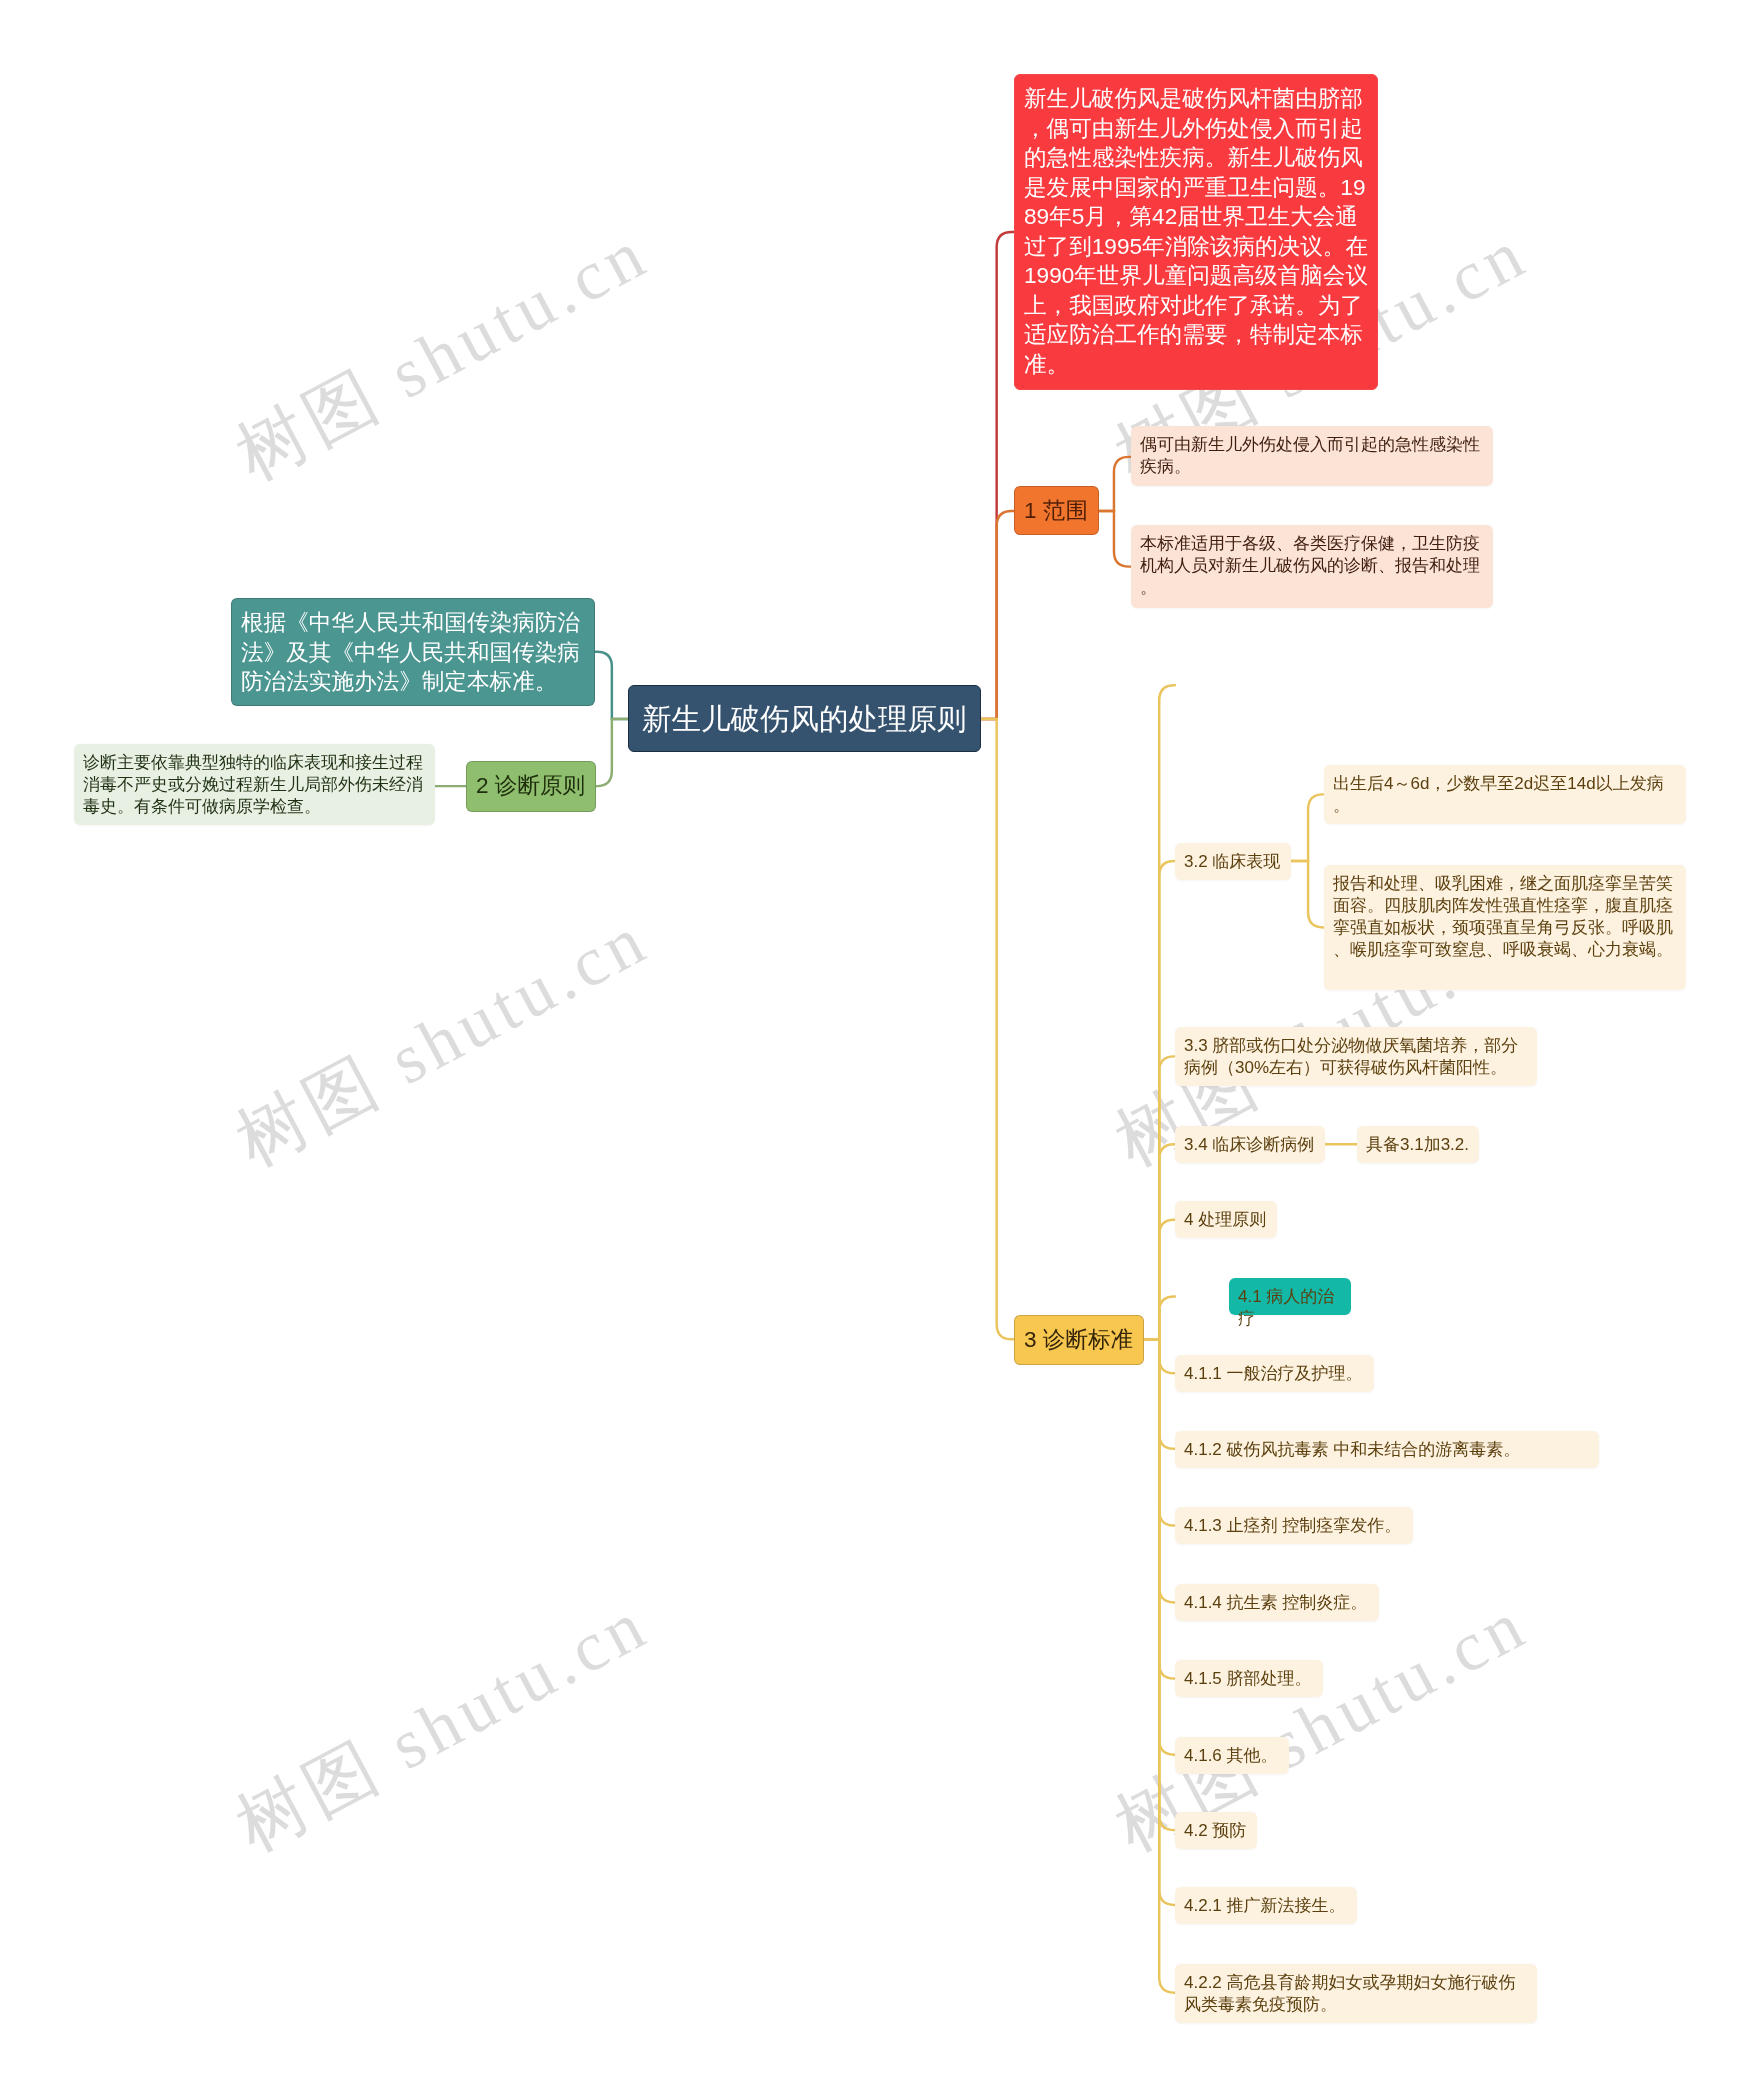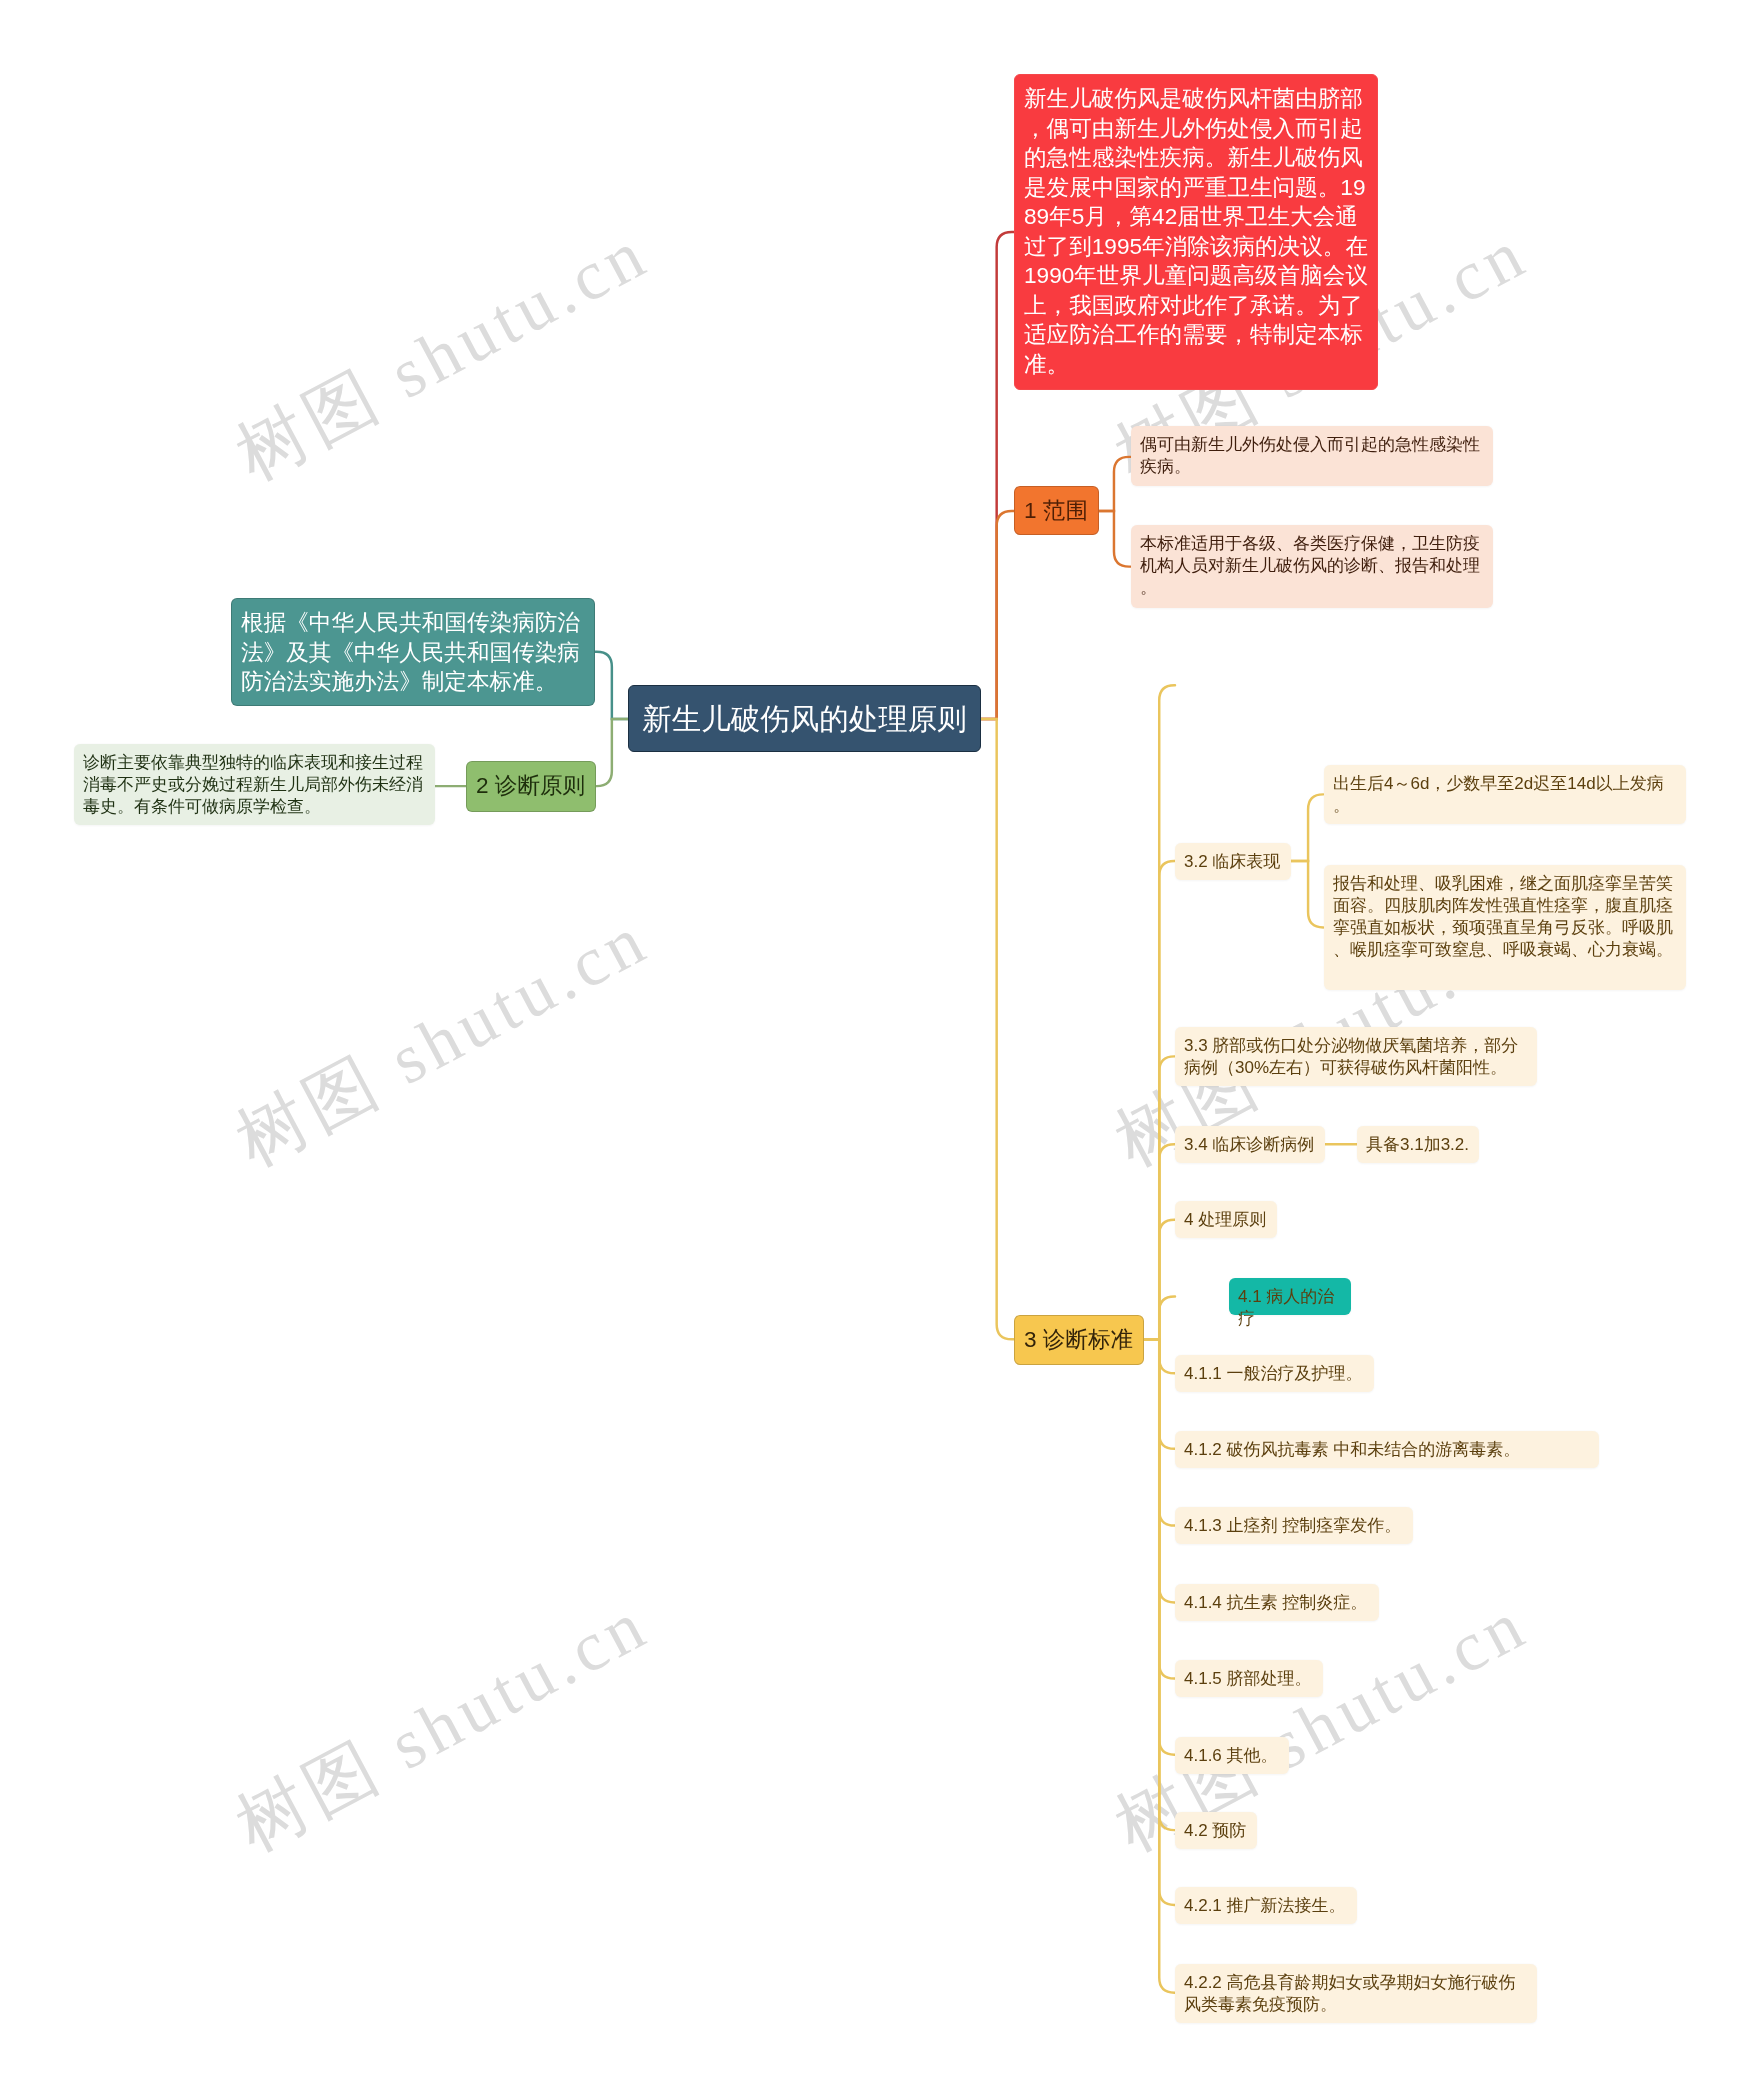--- a/index.html
+++ b/index.html
@@ -7,21 +7,21 @@
   body{width:1756px;height:2097px;position:relative;overflow:hidden;
        font-family:"Liberation Sans","DejaVu Sans",sans-serif;}
   #wm-layer{position:absolute;left:0;top:0;width:1756px;height:2097px;overflow:hidden;z-index:0;}
   .wm{position:absolute;white-space:nowrap;transform-origin:0 0;line-height:1;
       font-family:"Liberation Serif","DejaVu Serif",serif;color:#dcdcdc;
       font-size:70px;letter-spacing:5.5px;transform:rotate(-28deg);}
   #link-layer{position:absolute;left:0;top:0;width:1756px;height:2097px;z-index:1;}
   #node-layer{position:absolute;left:0;top:0;width:1756px;height:2097px;z-index:2;}
   .node{position:absolute;box-sizing:border-box;border-radius:6px;
         white-space:normal;word-break:break-all;overflow-wrap:anywhere;line-break:anywhere;}
-  .node.root{font-size:29.5px;line-height:40px;padding:13px;border:1px solid #1b2f42;text-align:center;}
+  .node.root{font-size:29.5px;line-height:40px;padding:13px;border:1px solid #1b2f42;}
   .node.red {font-size:22.6px;line-height:29.5px;padding:9px;border:1px solid #f5474b;}
   .node.teal,.node.orange,.node.green,.node.yellow{
         font-size:22.6px;line-height:29.5px;padding:9px;border:1px solid rgba(0,0,0,0.18);}
   .node.po,.node.pg,.node.py{font-size:17px;line-height:22px;padding:7.5px 9px;
         box-shadow:0 0.7px 2.1px rgba(0,0,0,0.045);}
 </style>
 </head>
 <body>
 
 <div id="wm-layer">

